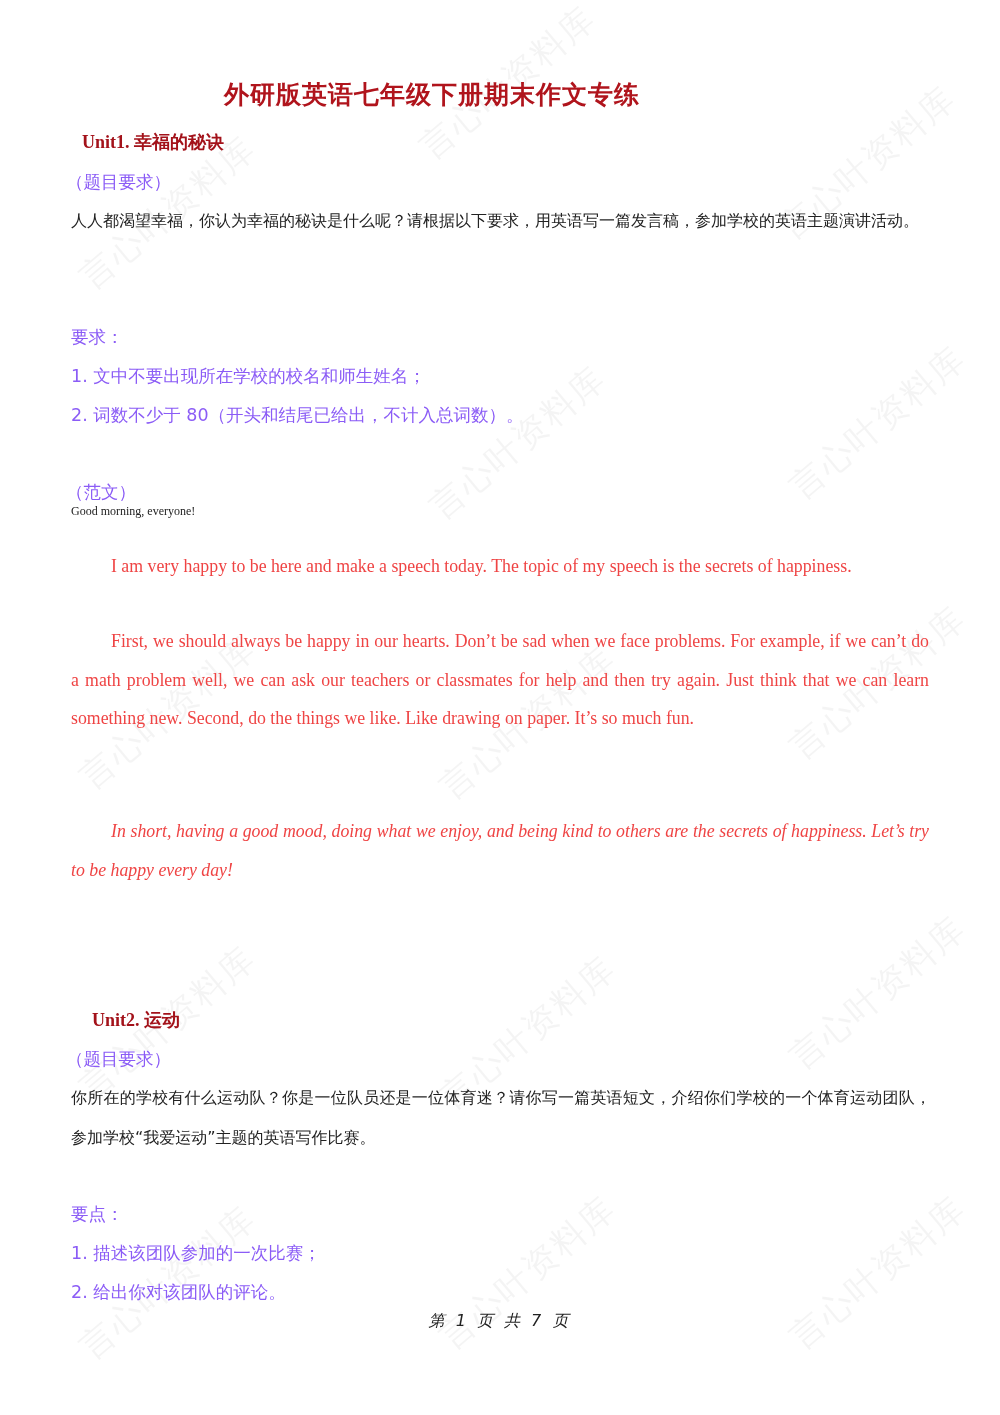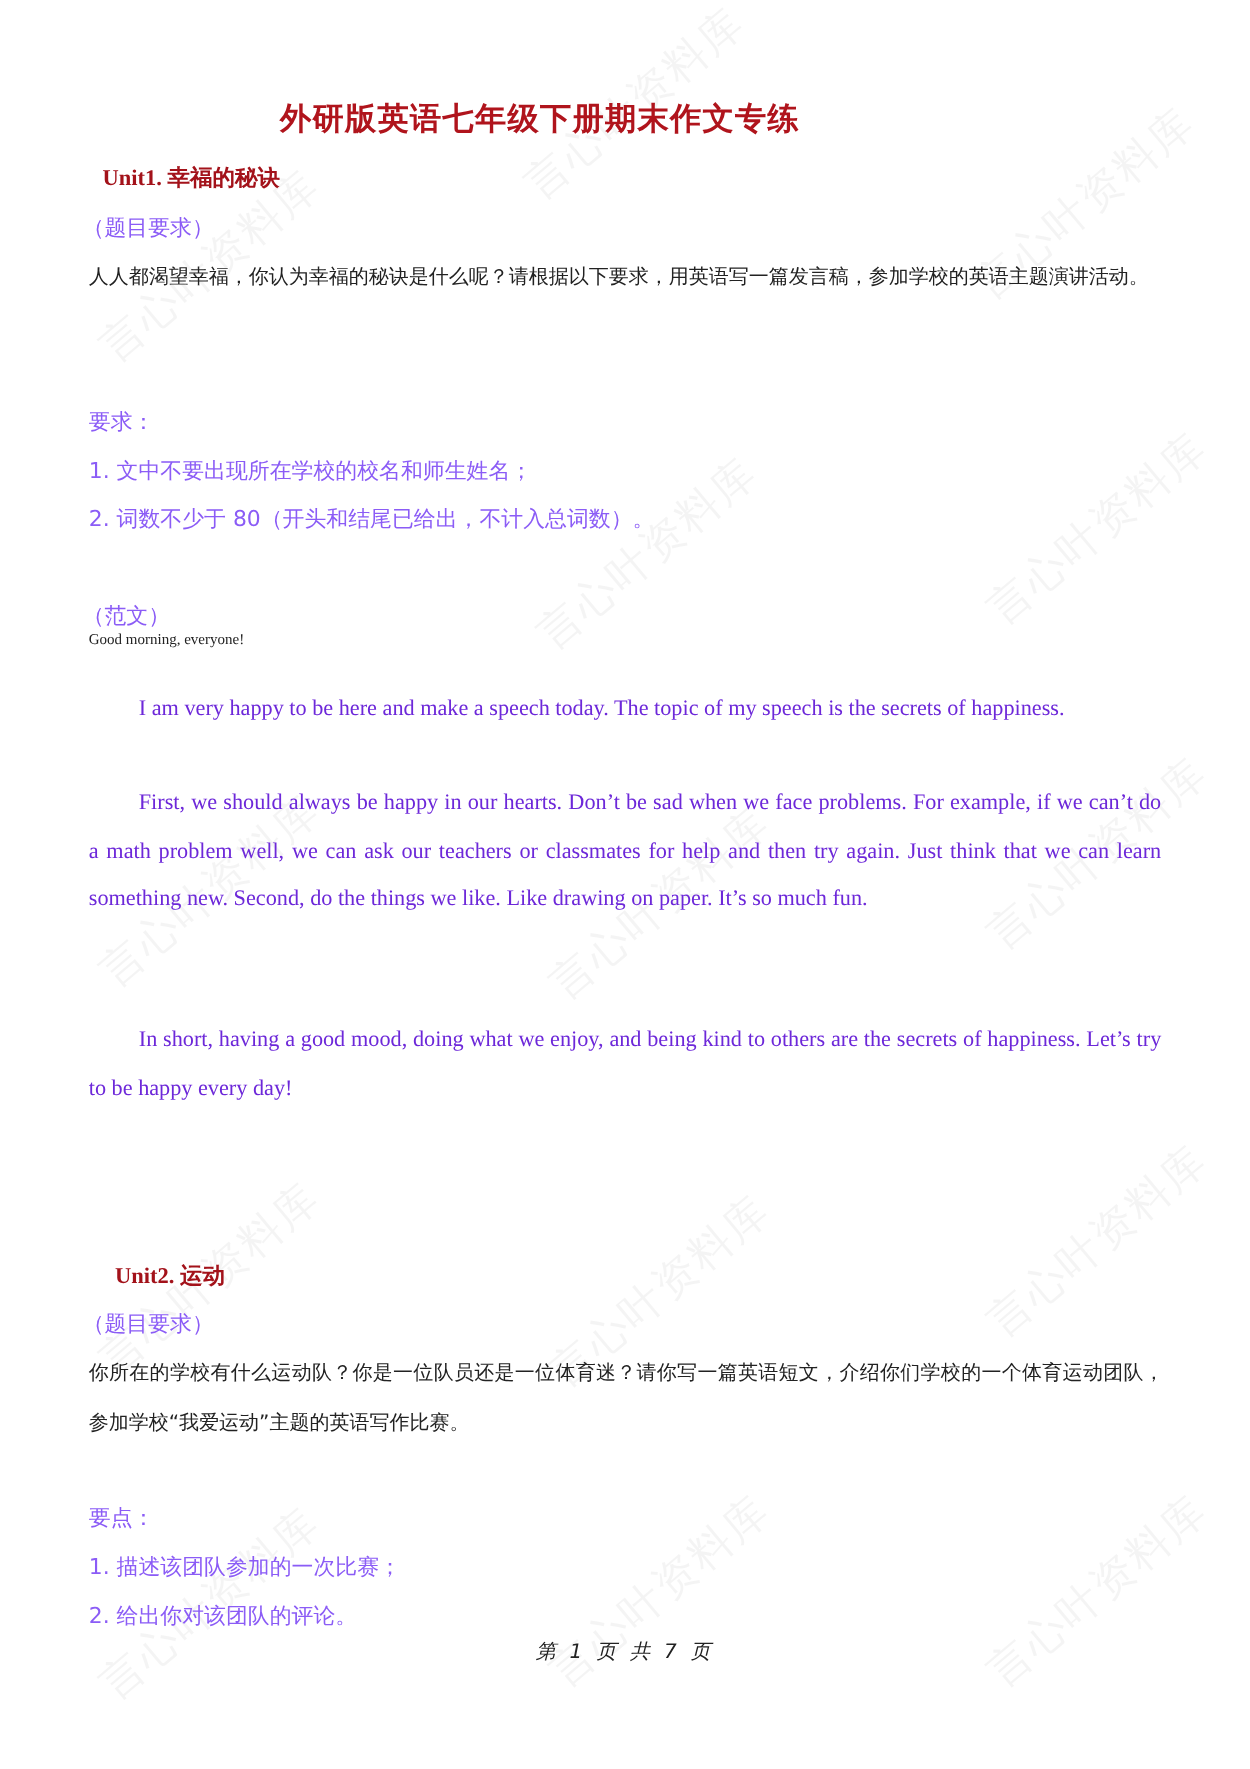--- a/index.html
+++ b/index.html
@@ -9,21 +9,21 @@
                  color: rgba(0,0,0,0.045); transform: rotate(-40deg); white-space: nowrap;
                  pointer-events: none; letter-spacing: 2px; }
     .abs { position: absolute; white-space: nowrap; }
     .title { left: 0; width: 864px; text-align: center; top: 78px; font-size: 25px;
              color: #b0141c; font-weight: bold; letter-spacing: 1px; }
     .unit-heading { font-size: 18px; color: #a3121a; font-weight: bold;
                     font-family: "Liberation Serif", "DejaVu Serif", serif; }
     .cn { font-size: 17.5px; font-family: "DejaVu Sans", sans-serif; font-weight: normal; color:#8b5cf6; }
     .en { font-size: 17.5px; font-family: "Liberation Serif", serif; color:#222; }
     .para { position: absolute; left: 71px; width: 858px; font-family: "Liberation Serif", serif;
-            font-size: 17.8px; line-height: 38.5px; text-align: justify; color:#6d28d9; }
+            font-size: 17.8px; line-height: 38.5px; text-align: justify; color:#ef4444; }
     .para .indent { display: inline-block; width: 40px; }
     .cnpara { position: absolute; left: 71px; width: 860px; font-family: "DejaVu Sans", sans-serif;
               font-size: 16px; line-height: 40px; text-align: justify; color:#222; }
     .footer { left: 0; width: 1000px; text-align: center; top: 1311px; font-size: 16px;
               font-family: "DejaVu Sans", sans-serif; color:#222; letter-spacing: 3px; font-style: italic; }
   </style>
 </head>
 <body>
 
 <div class="watermark" style="left:400px;top:60px;">言心叶资料库</div>
@@ -53,21 +53,21 @@
 
 <div class="abs cn" style="left:66px;top:480px;">（范文）</div>
 <div class="abs en" style="left:71px;top:504px;font-size:12px;">Good morning, everyone!</div>
 
 <div class="para" style="top:547px;">
   <span class="indent"></span><span>I am very happy to be here and make a speech today. The topic of my speech is the secrets of happiness.</span>
 </div>
 <div class="para" style="top:622px;">
   <span class="indent"></span><span>First, we should always be happy in our hearts. Don’t be sad when we face problems. For example, if we can’t do a math problem well, we can ask our teachers or classmates for help and then try again. Just think that we can learn something new. Second, do the things we like. Like drawing on paper. It’s so much fun.</span>
 </div>
-<div class="para" style="top:812px;">
+<div class="para" style="top:812px;font-style:italic;">
   <span class="indent"></span><span>In short, having a good mood, doing what we enjoy, and being kind to others are the secrets of happiness. Let’s try to be happy every day!</span>
 </div>
 
 <div class="abs unit-heading" style="left:92px;top:1008px;">Unit2.  运动</div>
 <div class="abs cn" style="left:66px;top:1047px;">（题目要求）</div>
 <div class="cnpara" style="top:1078px;">你所在的学校有什么运动队？你是一位队员还是一位体育迷？请你写一篇英语短文，介绍你们学校的一个体育运动团队，参加学校“我爱运动”主题的英语写作比赛。</div>
 
 <div class="abs cn" style="left:71px;top:1202px;">要点：</div>
 <div class="abs cn" style="left:71px;top:1241px;">1.  描述该团队参加的一次比赛；</div>
 <div class="abs cn" style="left:71px;top:1280px;">2.  给出你对该团队的评论。</div>

